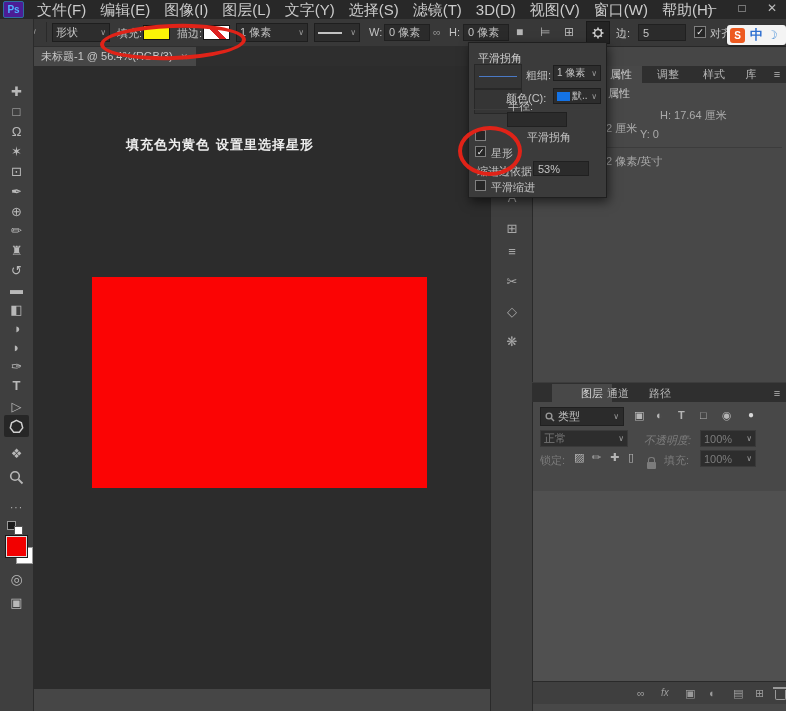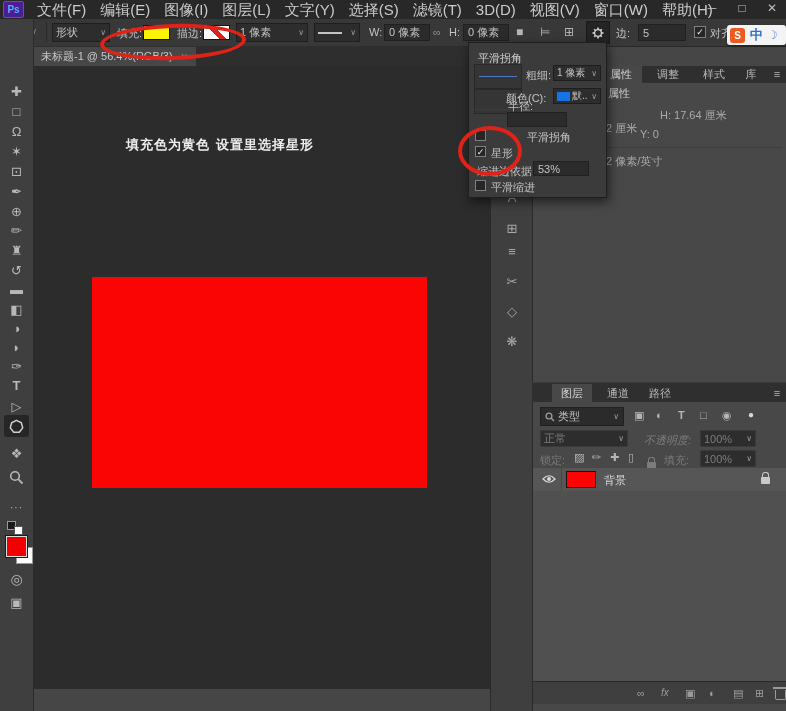--- a/index.html
+++ b/index.html
@@ -208,21 +208,21 @@
   <div class="abs txt" style="left:608px;top:86px;color:#d0d0d0;">属性</div>
   <div class="abs txt" style="left:606px;top:121px;color:#aaa;text-align:right;">2 厘米</div>
   <div class="abs txt" style="left:660px;top:108px;color:#aaa;">H:  17.64 厘米</div>
   <div class="abs txt" style="left:640px;top:128px;color:#aaa;">Y:  0</div>
   <div class="abs divline" style="left:600px;top:147px;width:182px;height:1px;"></div>
   <div class="abs txt" style="left:600px;top:154px;color:#aaa;">72 像素/英寸</div>
   <div class="abs divline" style="left:532px;top:382px;width:254px;height:1px;"></div>
 
   
   <div class="abs ptabbar" style="left:532px;top:383px;width:254px;height:19px;"></div>
-  <div class="abs ptab active" style="left:552px;top:384px;width:40px;line-height:18px;">图层</div>
+  <div class="abs ptab active" style="left:552px;top:384px;width:40px;line-height:18px;padding-left:20px;">图层</div>
   <div class="abs ptab" style="left:598px;top:384px;width:40px;line-height:18px;">通道</div>
   <div class="abs ptab" style="left:640px;top:384px;width:40px;line-height:18px;">路径</div>
   <div class="abs ptab" style="left:770px;top:385px;width:14px;">≡</div>
 
   <div class="abs valbox" style="left:540px;top:407px;width:84px;height:19px;">
     <svg width="10" height="10" viewBox="0 0 15 15" style="margin-right:3px;">
       <circle cx="6" cy="6" r="4.3" fill="none" stroke="#9a9a9a" stroke-width="2"></circle>
       <line x1="9.4" y1="9.4" x2="13.5" y2="13.5" stroke="#9a9a9a" stroke-width="2.2"></line>
     </svg>
     <span>类型</span>
@@ -250,30 +250,20 @@
   <div class="abs ic dim" style="left:592px;top:452px;font-size:11px;">✏</div>
   <div class="abs ic dim" style="left:610px;top:452px;font-size:11px;">✚</div>
   <div class="abs ic dim" style="left:628px;top:452px;font-size:11px;">▯</div>
   <span class="abs lock-ic dim-lock" style="left:647px;top:455px;"></span>
   <div class="abs txt dim" style="left:664px;top:453px;">填充:</div>
   <div class="abs combo" style="left:700px;top:450px;width:56px;height:17px;border-color:#3a3a3a;">
     <span class="dim">100%</span>
       <span class="caret dim">∨</span>
   </div>
 
-  <div class="abs" style="left:533px;top:468px;width:253px;height:23px;background:#565656;">
-    <svg style="position:absolute;left:9px;top:6px;" width="14" height="10" viewBox="0 0 14 10">
-      <path d="M1 5 Q7 -1.5 13 5 Q7 11.5 1 5 Z" fill="none" stroke="#d8d8d8" stroke-width="1.2"></path>
-      <circle cx="7" cy="5" r="2" fill="#d8d8d8"></circle>
-    </svg>
-    <div style="position:absolute;left:28px;top:0;width:1px;height:23px;background:#474747;"></div>
-    <div class="swatch" style="position: absolute; left: 33px; top: 3px; width: 30px; height: 17px; background-color: rgb(251, 4, 4);"></div>
-    <span class="txt" style="position:absolute;left:71px;top:5px;color:#d6d6d6;">背景</span>
-    <span class="lock-ic" style="position:absolute;left:228px;top:9px;"></span>
-  </div>
   <div class="abs" style="left:533px;top:491px;width:253px;height:190px;background:#505050;"></div>
 
   <div class="abs" style="left:533px;top:681px;width:253px;height:23px;background:#3f3f3f;border-top:1px solid #2a2a2a;box-sizing:border-box;">
     <span class="ic" style="position:absolute;left:104px;top:6px;font-size:11px;color:#9a9a9a;">∞</span>
     <span class="ic" style="position:absolute;left:128px;top:6px;font-size:10px;font-style:italic;color:#9a9a9a;">fx</span>
     <span class="ic" style="position:absolute;left:152px;top:6px;font-size:11px;color:#9a9a9a;">▣</span>
     <span class="ic" style="position:absolute;left:176px;top:6px;font-size:11px;color:#9a9a9a;">◐</span>
     <span class="ic" style="position:absolute;left:200px;top:6px;font-size:11px;color:#9a9a9a;">▤</span>
     <span class="ic" style="position:absolute;left:222px;top:6px;font-size:11px;color:#9a9a9a;">⊞</span>
     <span class="trash-ic" style="position:absolute;left:242px;top:8px;"></span>

